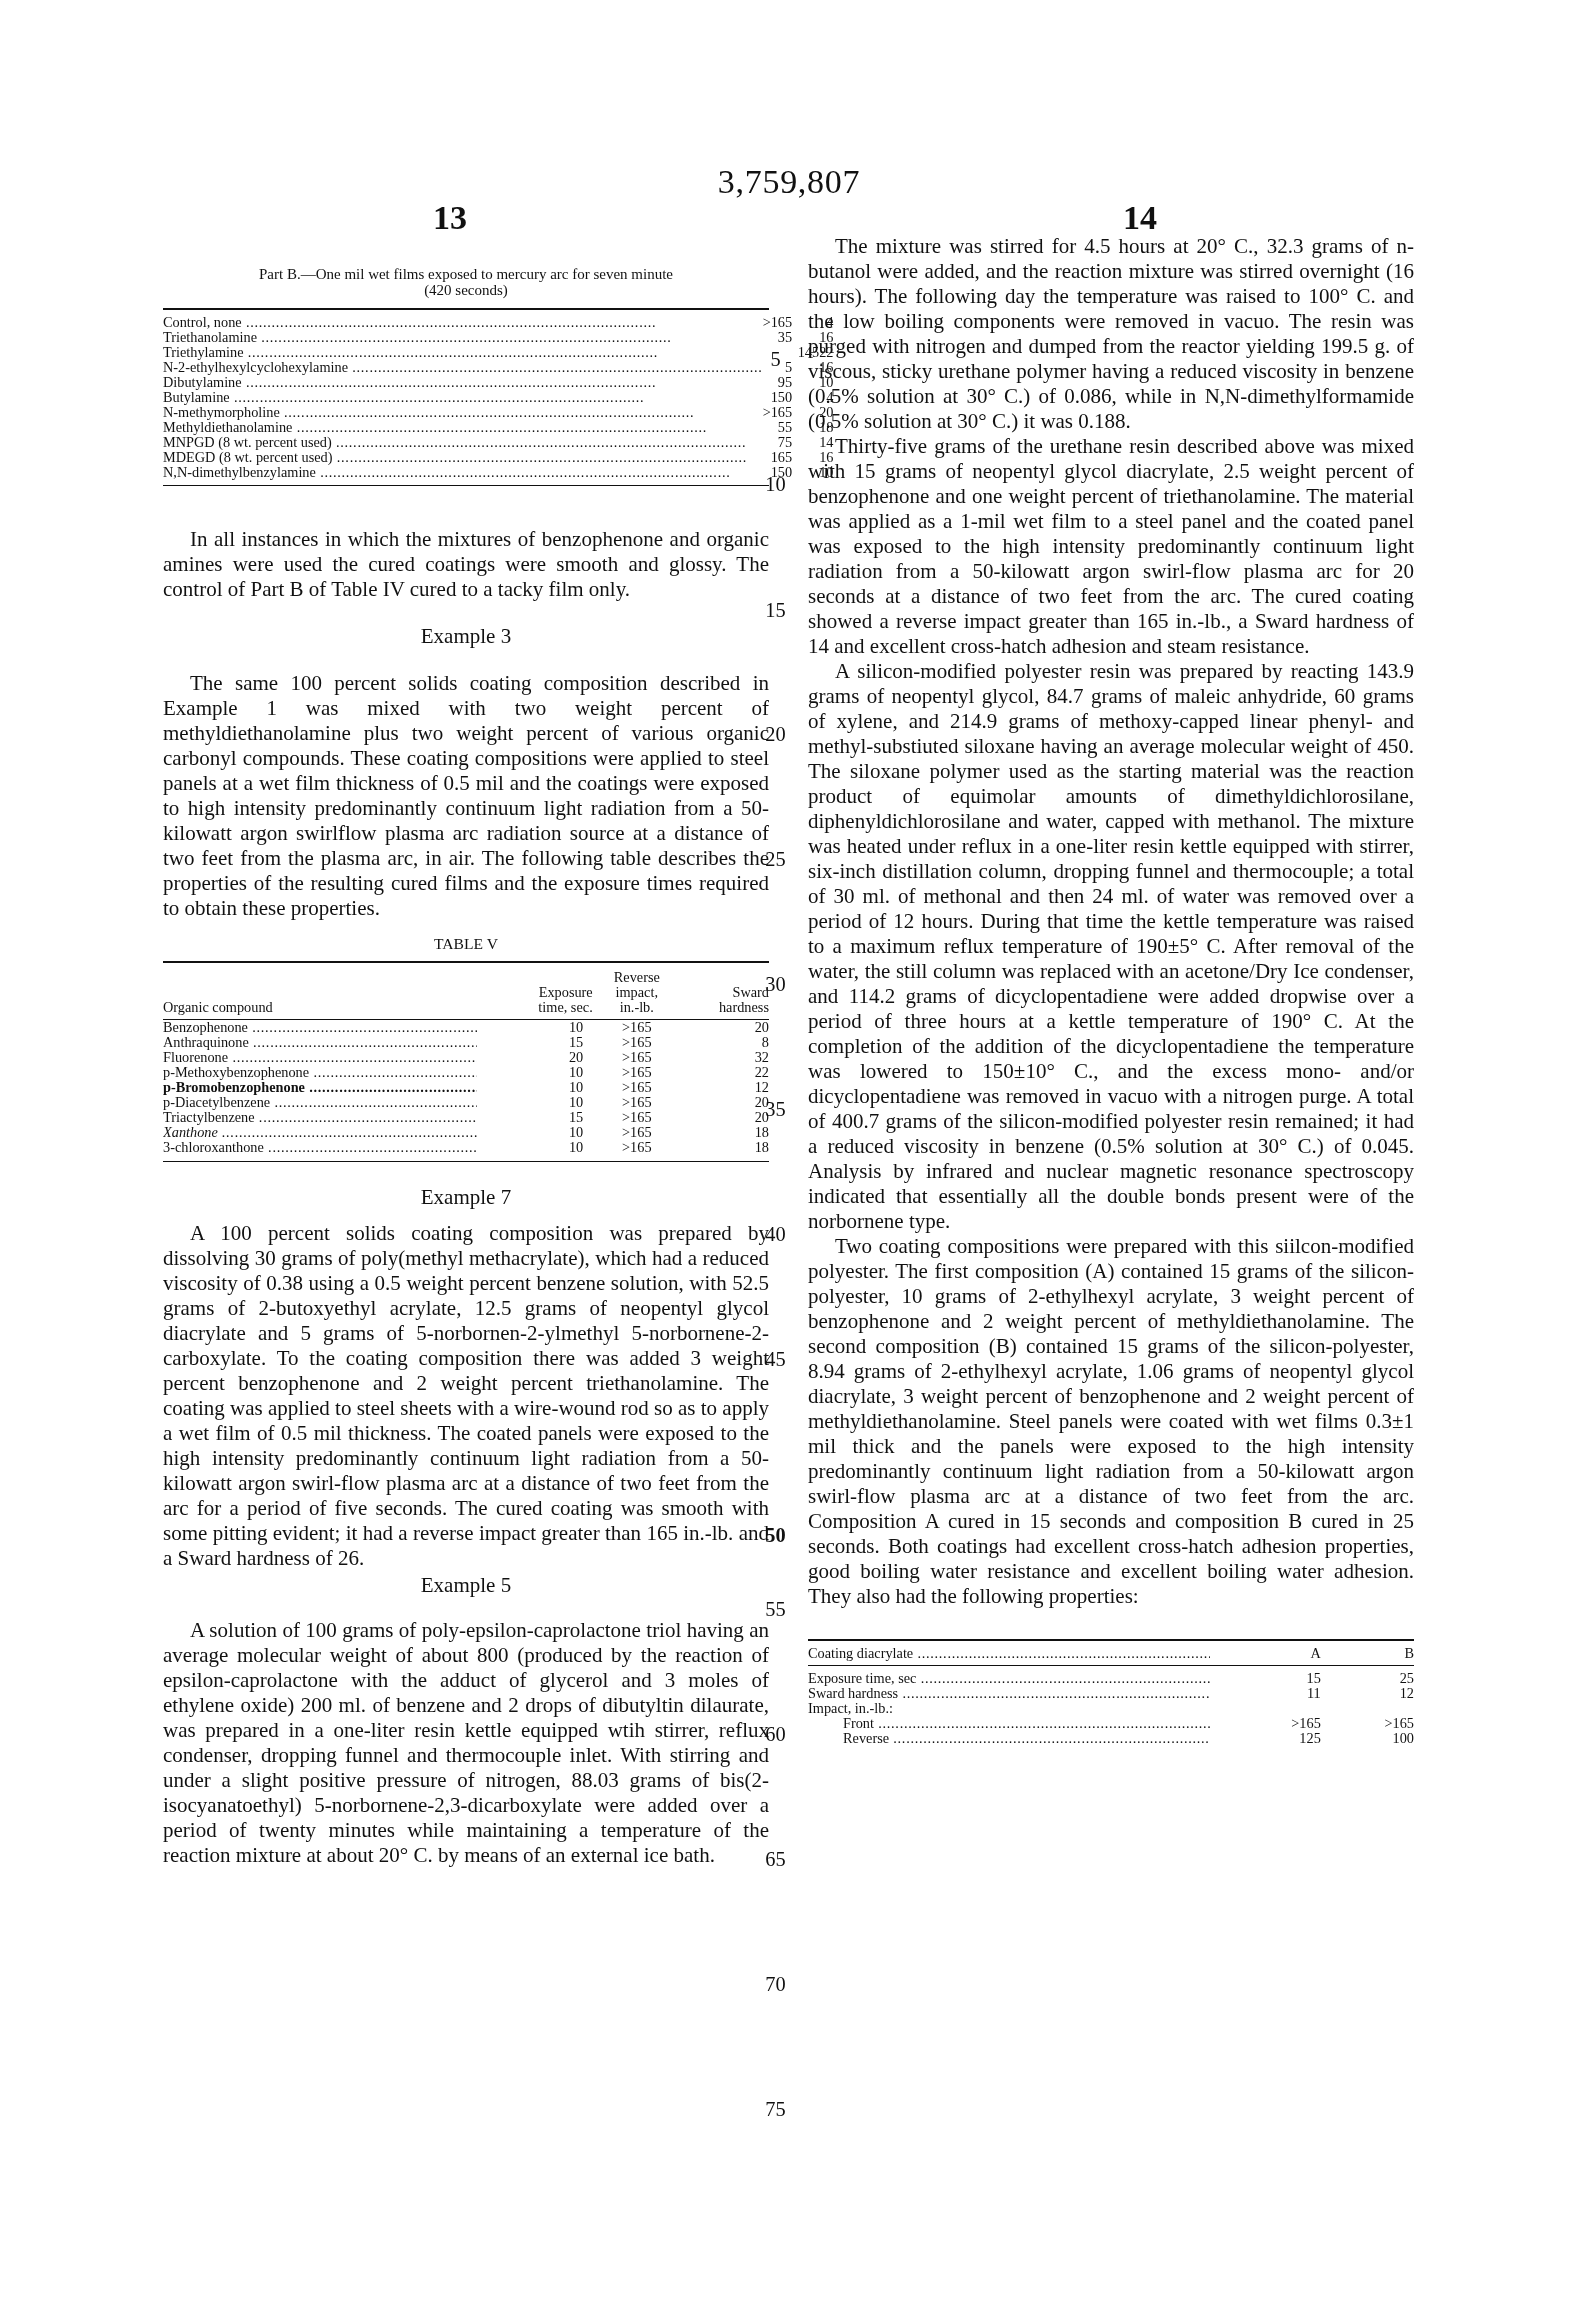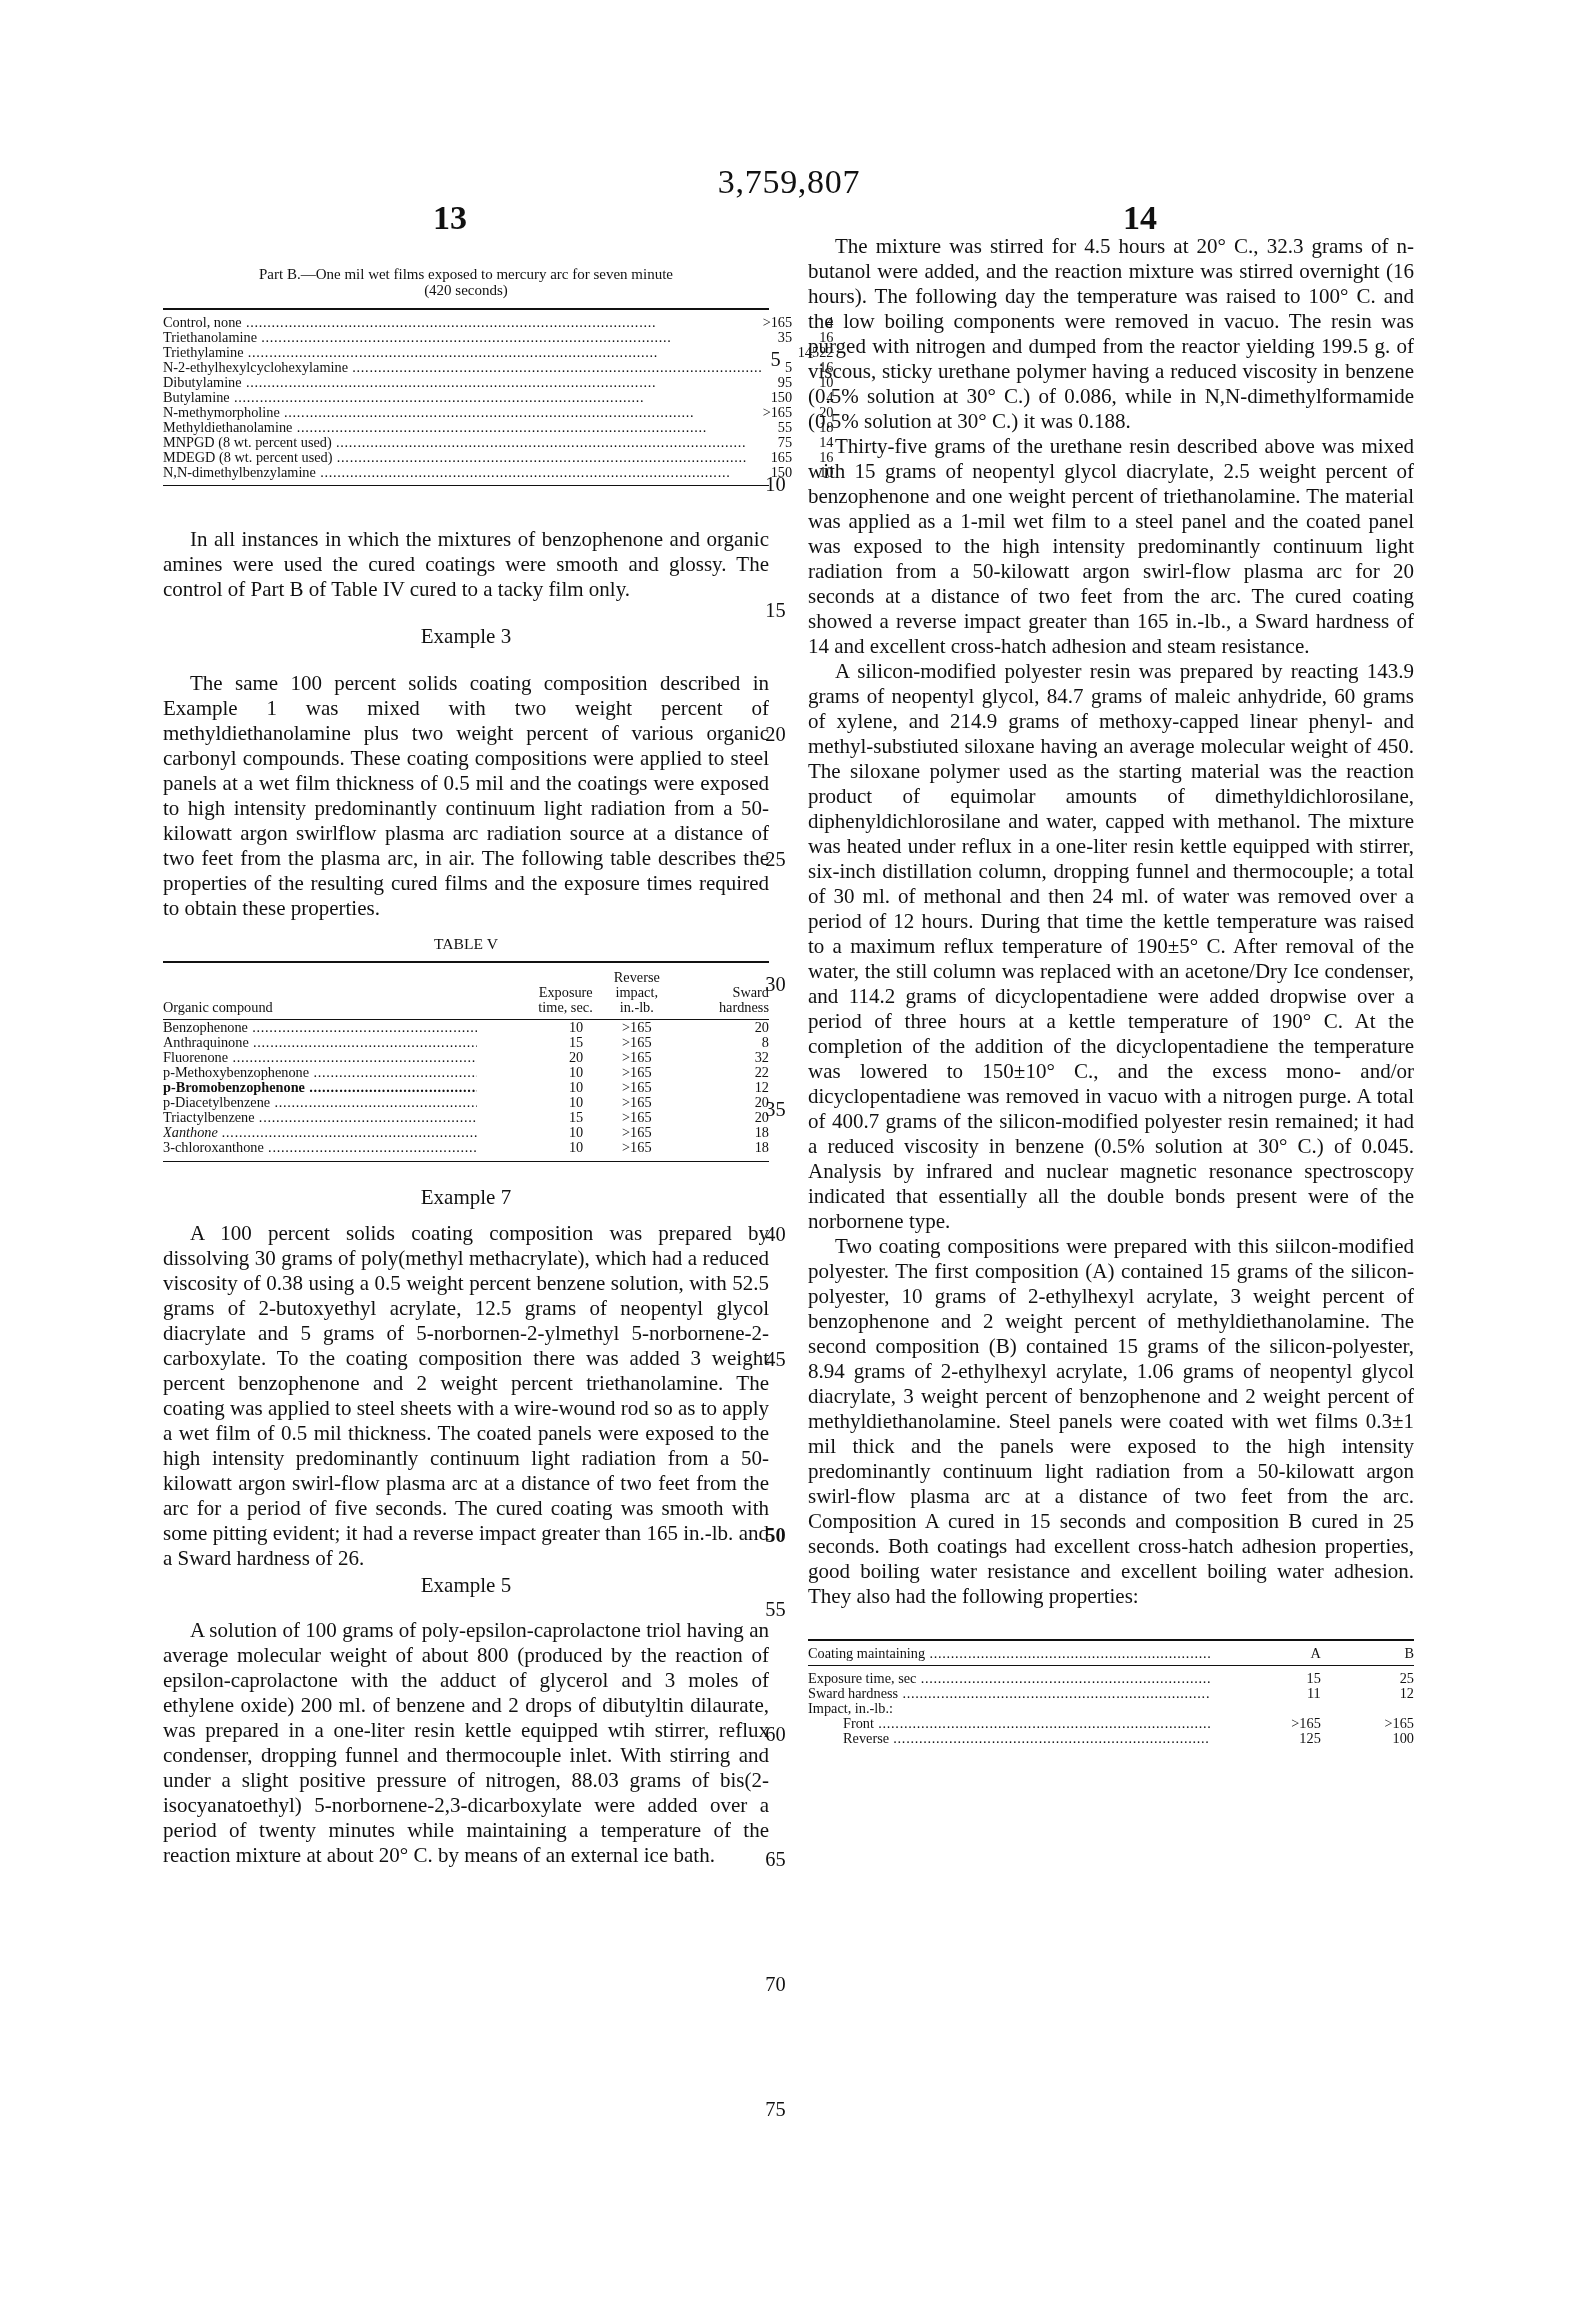--- a/index.html
+++ b/index.html
@@ -216,21 +216,21 @@
   <div style="margin-top:30px;">
     <div class="rule-thick" style="margin-bottom:5.4px;"></div>
     <table class="pt">
       <colgroup>
           <col style="width:381px">
           <col style="width:122px">
           <col style="width:102px">
         </colgroup>
       <thead>
         <tr>
-          <th class="name leader" style="text-align:left; white-space:nowrap; overflow:hidden; max-width:367px;">Coating maintaining</th>
+          <th class="name leader" style="text-align:left; white-space:nowrap; overflow:hidden; max-width:367px;">Coating diacrylate</th>
           <th class="num">A</th>
           <th class="num">B</th>
         </tr>
         <tr>
             <td colspan="3" style="padding-top:4.1px; padding-bottom:4.1px;">
               <div class="rule-thin"></div>
             </td>
           </tr>
       </thead>
       <tbody id="tbl-props">

